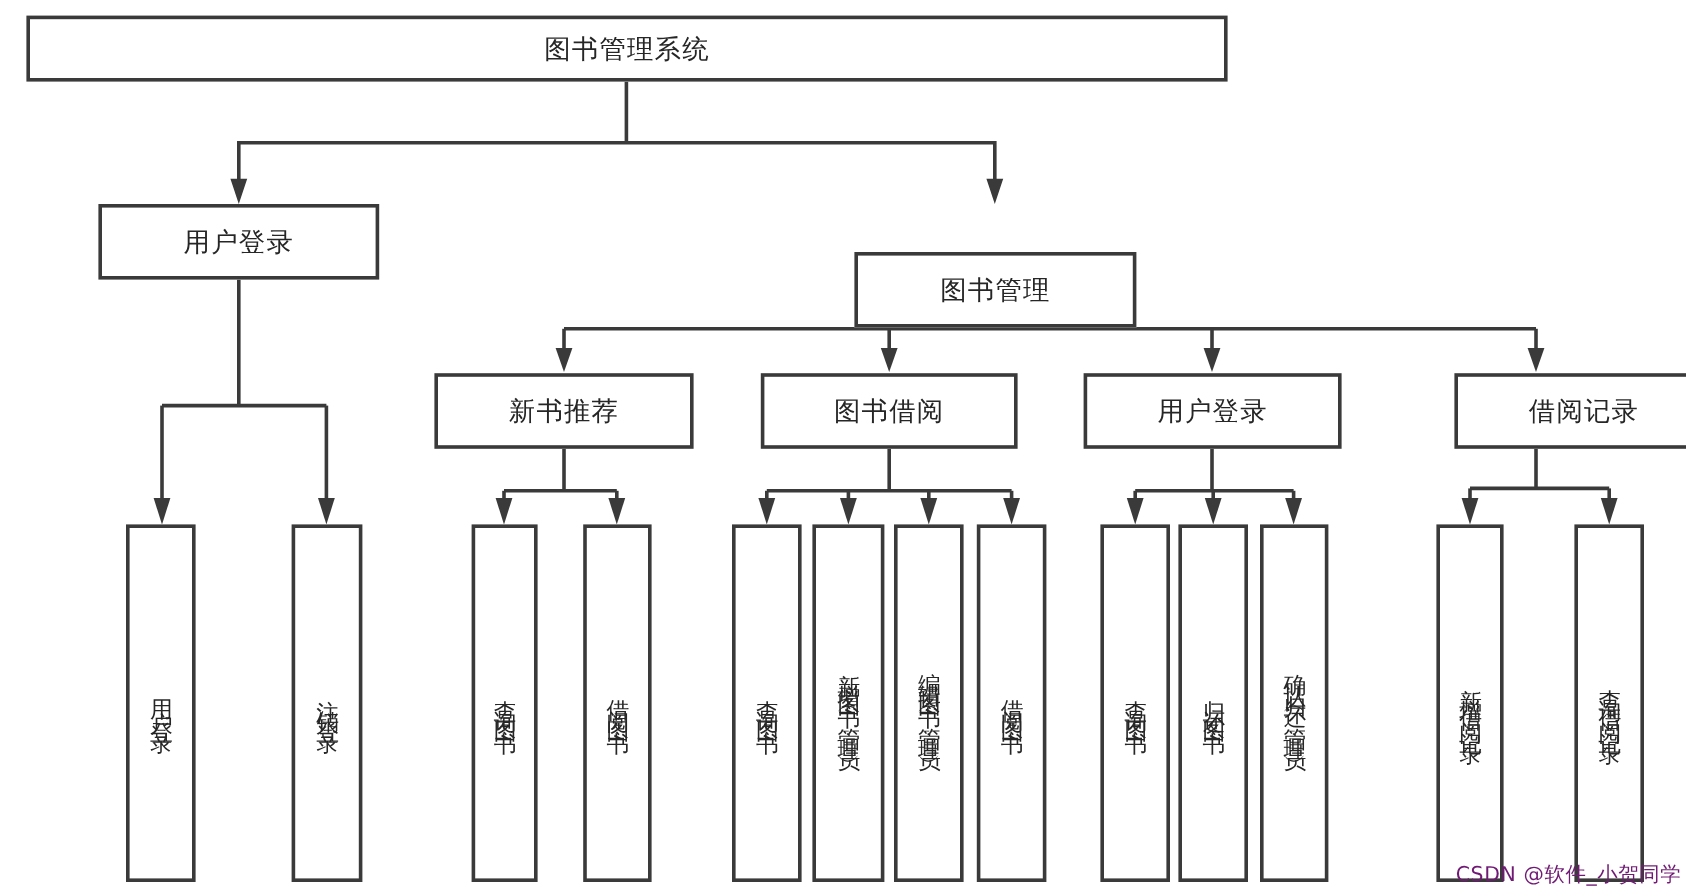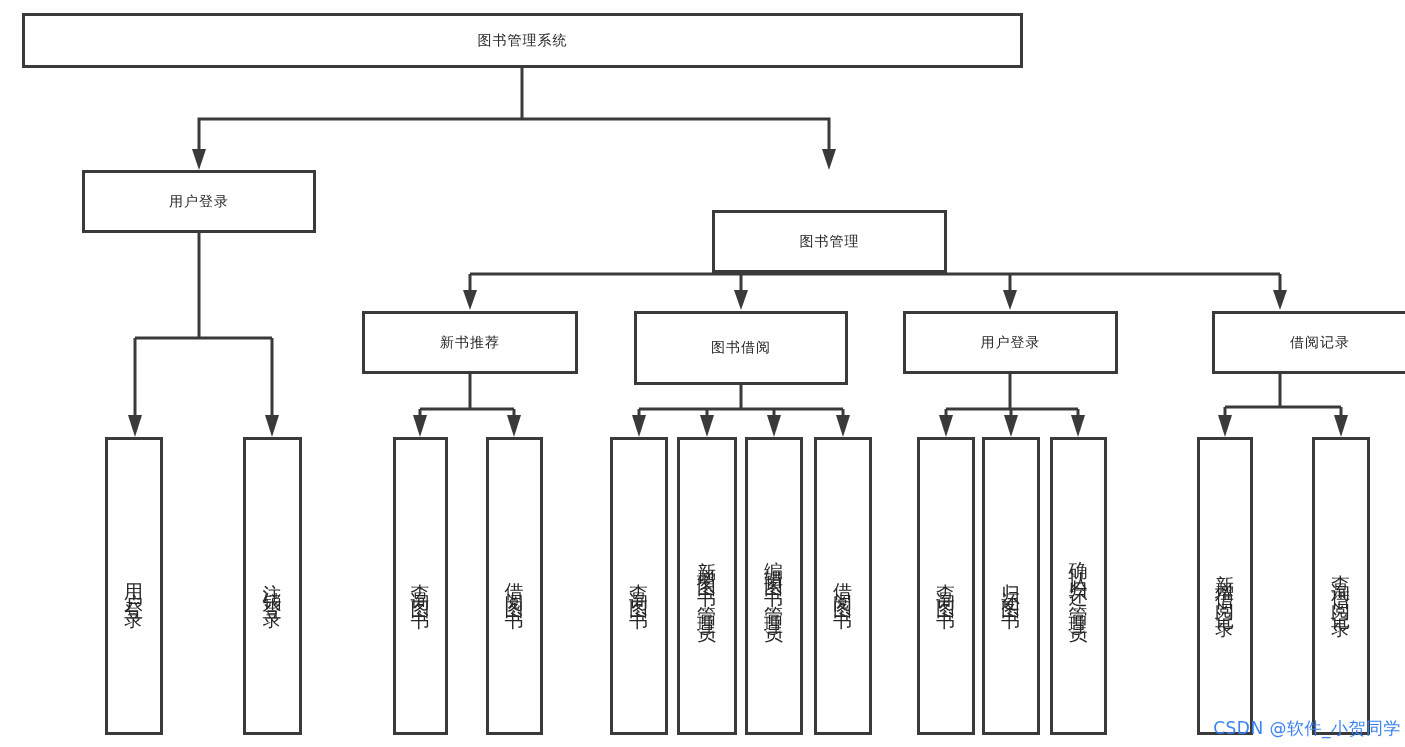--- a/index.html
+++ b/index.html
@@ -16,40 +16,40 @@
     position:absolute;
     box-sizing:border-box;
     background:#ffffff;
     border:3px solid #3a3a3a;
     display:flex;
     align-items:center;
     justify-content:center;
     text-align:center;
   }
   .h-node span{
-    font-size:14px;
+    font-size:22px;
     letter-spacing:1px;
     white-space:nowrap;
     color:#262626;
   }
   .v-node span{
     writing-mode:vertical-rl;
     text-orientation:mixed;
     font-size:19px;
     letter-spacing:9px;
     line-height:1;
     color:#262626;
   }
   .watermark{
     position:absolute;
     top:717px;
     right:4px;
     font-size:17px;
     letter-spacing:0.5px;
-    color:#3b82f6;
+    color:#701a75;
     white-space:nowrap;
     z-index:5;
   }
 </style>
 </head>
 <body>
 
 <div id="stage">
 
   <svg id="wires" viewBox="0 0 1405 747" aria-hidden="true">
@@ -130,21 +130,21 @@
   <div class="node h-node" style="left:82px;top:170px;width:234px;height:63px;">
     <span>用户登录</span>
   </div>
   <div class="node h-node" style="left:712px;top:170px;width:235px;height:63px;margin-top:40px;">
     <span>图书管理</span>
   </div>
 
   <div class="node h-node" style="left:362px;top:311px;width:216px;height:63px;justify-content:center;">
     <span>新书推荐</span>
   </div>
-  <div class="node h-node" style="left:634px;top:311px;width:214px;height:74px;">
+  <div class="node h-node" style="left:634px;top:311px;width:214px;height:63px;">
     <span>图书借阅</span>
   </div>
   <div class="node h-node" style="left:903px;top:311px;width:215px;height:63px;">
     <span>用户登录</span>
   </div>
   <div class="node h-node" style="left:1172px;top:311px;width:216px;height:63px;margin-left:40px;">
     <span>借阅记录</span>
   </div>
 
   <div class="node v-node" style="left:105px;top:437px;width:58px;height:298px;">

